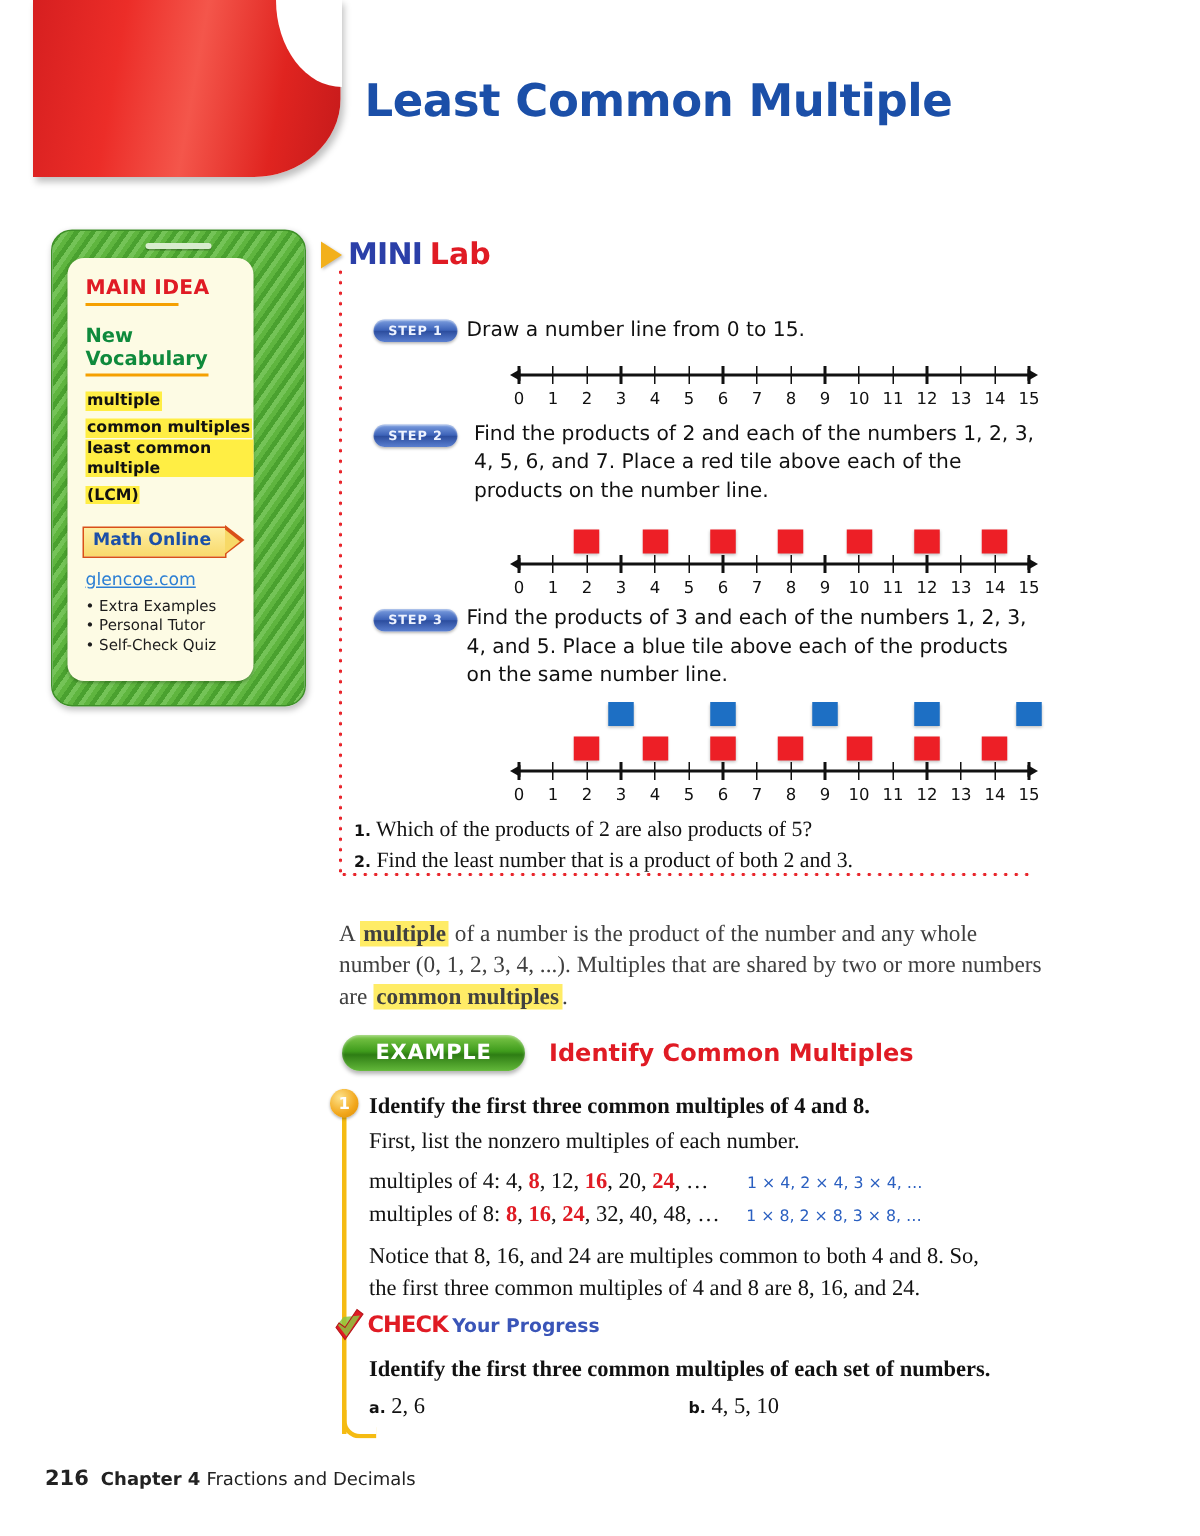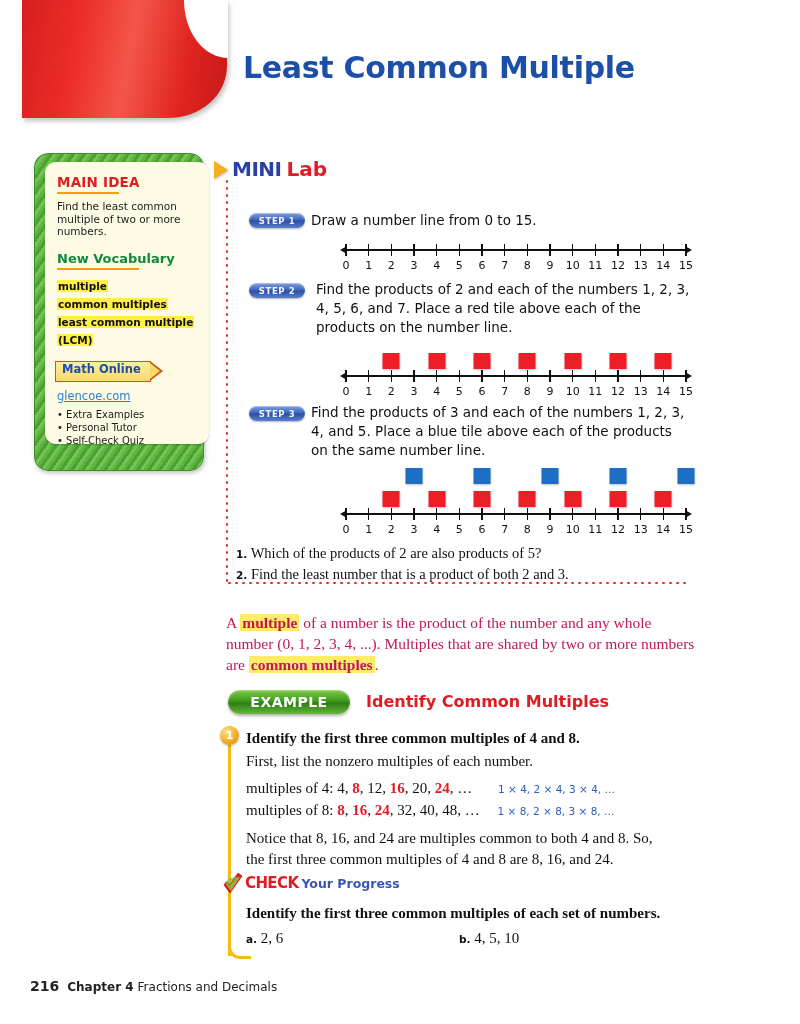--- a/index.html
+++ b/index.html
@@ -50,21 +50,21 @@
       repeating-linear-gradient(125deg,#5fb53f 0px,#5fb53f 3px,#4aa12f 3px,#4aa12f 6px,#74c357 6px,#74c357 9px);
     box-shadow:1px 2px 4px rgba(0,0,0,.25);
     border:1px solid #3d8f27;
   }
   .sidebar .notch{
     position:absolute;left:50%;transform:translateX(-50%);top:8px;
     width:44px;height:4px;border-radius:2px;background:#d8ecce;
     box-shadow:0 1px 0 rgba(0,0,0,.25);
   }
   .sidebar-card{
-    position:absolute;left:10px;top:8px;width:164px;height:282px;
+    position:absolute;left:10px;top:18px;width:124px;height:282px;
     background:#fdfbe4;border-radius:11px;
     box-shadow:0 1px 2px rgba(0,0,0,.22);
   }
   .main-idea-h{
     margin:12px 0 0 12px;
     font-family:"DejaVu Sans", sans-serif;
     font-weight:bold;font-size:13.5px;color:#e01b24;letter-spacing:.2px;
   }
   .rule-orange{
     margin:2px 0 0 12px;width:62px;height:2px;background:#f5a000;
@@ -190,21 +190,21 @@
   
   .q{
     position:absolute;left:236px;
     font-family:"Liberation Serif", serif;font-size:14.5px;color:#111;
   }
   .q b{font-family:"DejaVu Sans", sans-serif;font-size:10.5px;font-weight:bold;}
 
   
   .para{
     position:absolute;left:226px;top:612px;width:470px;
-    font-family:"Liberation Serif", serif;font-size:15.5px;line-height:21px;color:#be185d;
+    font-family:"Liberation Serif", serif;font-size:15.5px;line-height:21px;color:#404040;
   }
   .hl{background:#ffec66;font-weight:bold;padding:0 2px;}
 
   
   .ex-badge{
     position:absolute;left:228px;top:690px;width:122px;height:24px;border-radius:12px;
     background:linear-gradient(180deg,#7ec84a 0%,#3f9c1c 45%,#2e7d14 55%,#63b83a 100%);
     box-shadow:0 2px 3px rgba(0,0,0,.3), inset 0 1px 2px rgba(255,255,255,.4);
     display:flex;align-items:center;justify-content:center;
   }
@@ -269,21 +269,20 @@
 <div class="header-wrap">
   <div class="banner-shape"></div>
   <div class="lesson-title">Least Common Multiple</div>
 </div>
 
 <div class="sidebar">
   <div class="notch"></div>
   <div class="sidebar-card">
     <div class="main-idea-h">MAIN IDEA</div>
     <div class="rule-orange"></div>
-    <div class="main-idea-body">Find the least common multiple of two or more numbers.</div>
 
     <div class="vocab-h">New Vocabulary</div>
     <div class="rule-orange2"></div>
     <div class="vocab-list">
       <div><span class="v">multiple</span></div>
       <div><span class="v">common multiples</span></div>
       <div><span class="v">least common multiple</span></div>
     </div>
     <span class="vocab-sub">(LCM)</span>
 

